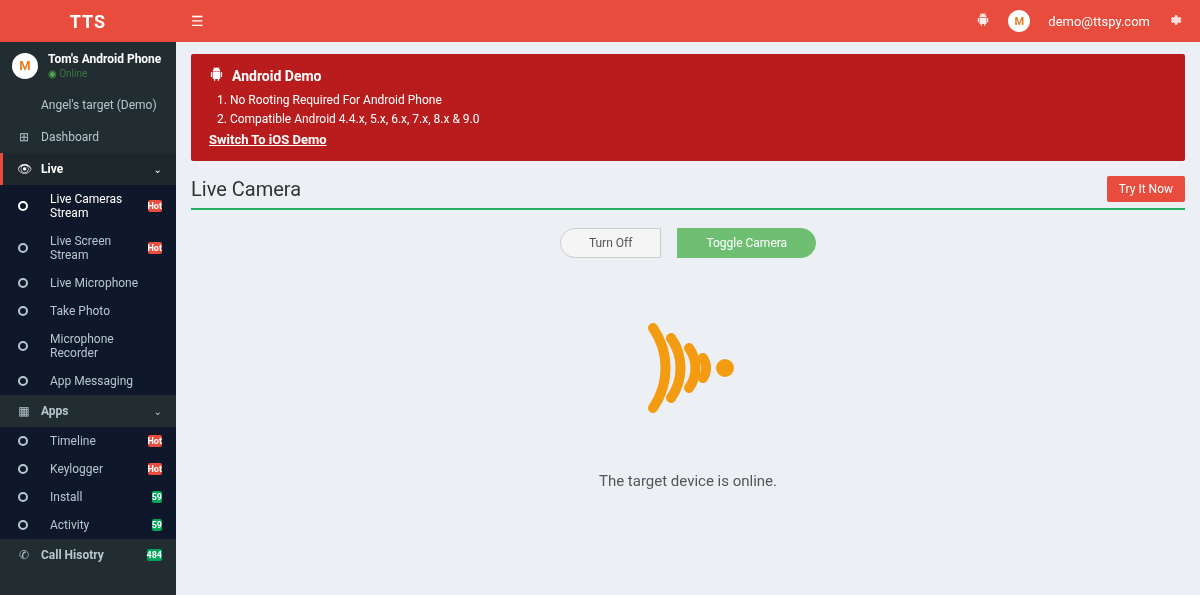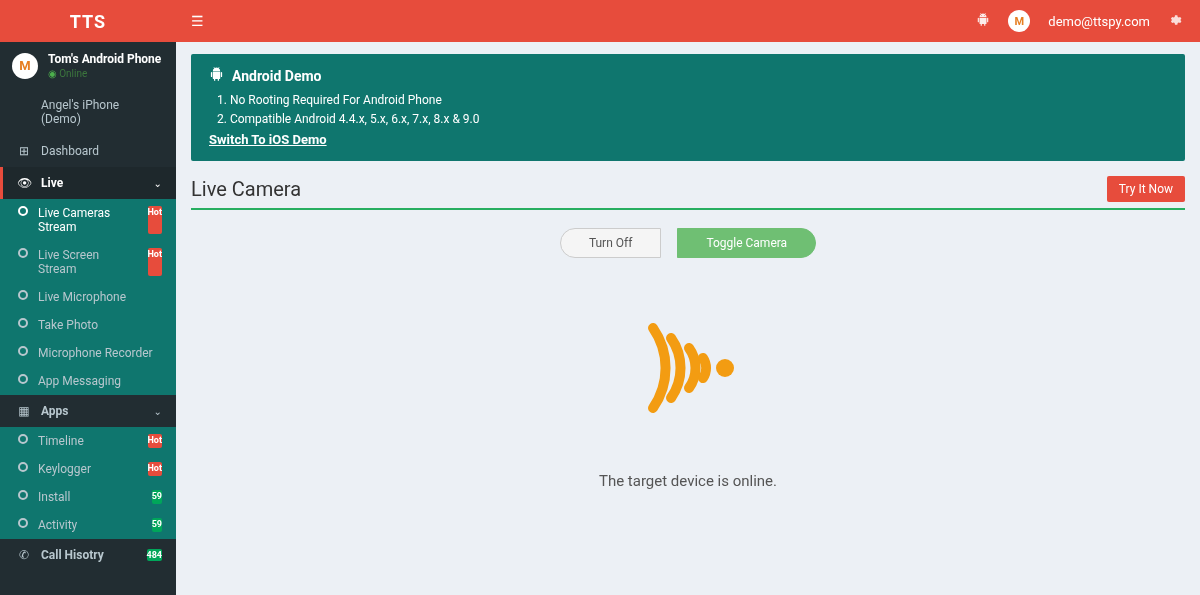--- a/index.html
+++ b/index.html
@@ -18,30 +18,30 @@
 .device-status{color:#3c763d;font-size:10px;margin-top:2px}
 .status-dot{color:#4cae4c}
 .sidebar-item{display:flex;align-items:center;padding:9px 14px;cursor:pointer;gap:10px;border-left:3px solid transparent}
 .sidebar-item.active{background:#1e282c;color:#fff;border-left-color:#e74c3c}
 .sidebar-item .si-icon{width:14px;text-align:center;font-size:12px}
 .sidebar-item .si-label{flex:1}
 .sidebar-item .chevron{font-size:10px}
 .badge{font-size:9px;padding:1px 0;border-radius:2px;font-weight:bold}
 .badge-hot{background:#e74c3c;color:#fff}
 .badge-green{background:#00a65a;color:#fff}
-.subitem{display:flex;padding:7px 14px 7px 18px;cursor:pointer;gap:10px;font-size:12px;background:#0f766e}
+.subitem{display:flex;align-items:center;padding:7px 14px 7px 18px;cursor:pointer;gap:22px;font-size:12px;background:#0f172a}
 .subitem.active{color:#fff}
 .subitem .ring{width:10px;height:10px;border-radius:50%;border:2px solid}
 .ring-red{border-color:#e74c3c}
 .ring-blue{border-color:#3498db}
 .ring-yellow{border-color:#f39c12}
 .ring-green{border-color:#27ae60}
 .subitem .si-label{flex:1}
 .main{flex:1;padding:12px 15px;overflow-y:auto}
-.banner{background:#0f766e;color:#fff;padding:13px 18px;border-radius:2px;margin-bottom:15px}
+.banner{background:#b91c1c;color:#fff;padding:13px 18px;border-radius:2px;margin-bottom:15px}
 .banner-title{font-weight:bold;font-size:14px;display:flex;align-items:center;gap:8px;margin-bottom:6px}
 .banner-list{font-size:12px;margin-left:8px;line-height:1.6}
 .banner-link{color:#fff;font-weight:bold;text-decoration:underline;display:inline-block;font-size:13px}
 .page-header{display:flex;align-items:center;margin-bottom:6px}
 .page-title{font-size:20px;color:#333;font-weight:400}
 .try-btn{margin-left:auto;background:#e74c3c;color:#fff;border:none;padding:6px 12px;font-size:12px;border-radius:2px;cursor:pointer}
 .green-line{height:2px;background:#27ae60;margin-bottom:18px}
 .toggle-row{display:flex;justify-content:center;gap:16px;margin-bottom:60px}
 .toggle-btn{padding:7px 28px;font-size:12px;border:1px solid #ccc;cursor:pointer;background:#f5f5f5;color:#555}
 .toggle-btn.left{border-radius:20px 0 0 20px}
@@ -78,21 +78,21 @@
     <div class="device-header">
       <div class="device-avatar">M</div>
       <div>
         <div class="device-name">Tom's Android Phone</div>
         <div class="device-status"><span class="status-dot">◉</span> <span>Online</span></div>
       </div>
     </div>
 
     <div class="sidebar-item">
       <span class="si-icon" style="color:#4cae4c"></span>
-      <span class="si-label">Angel's iPhone (Demo)</span>
+      <span class="si-label">Angel's target (Demo)</span>
     </div>
 
     <div class="sidebar-item">
       <span class="si-icon">⊞</span>
       <span class="si-label">Dashboard</span>
     </div>
 
     <div class="sidebar-item active">
       <span class="si-icon">👁</span>
       <span class="si-label" style="font-weight:bold">Live</span>

